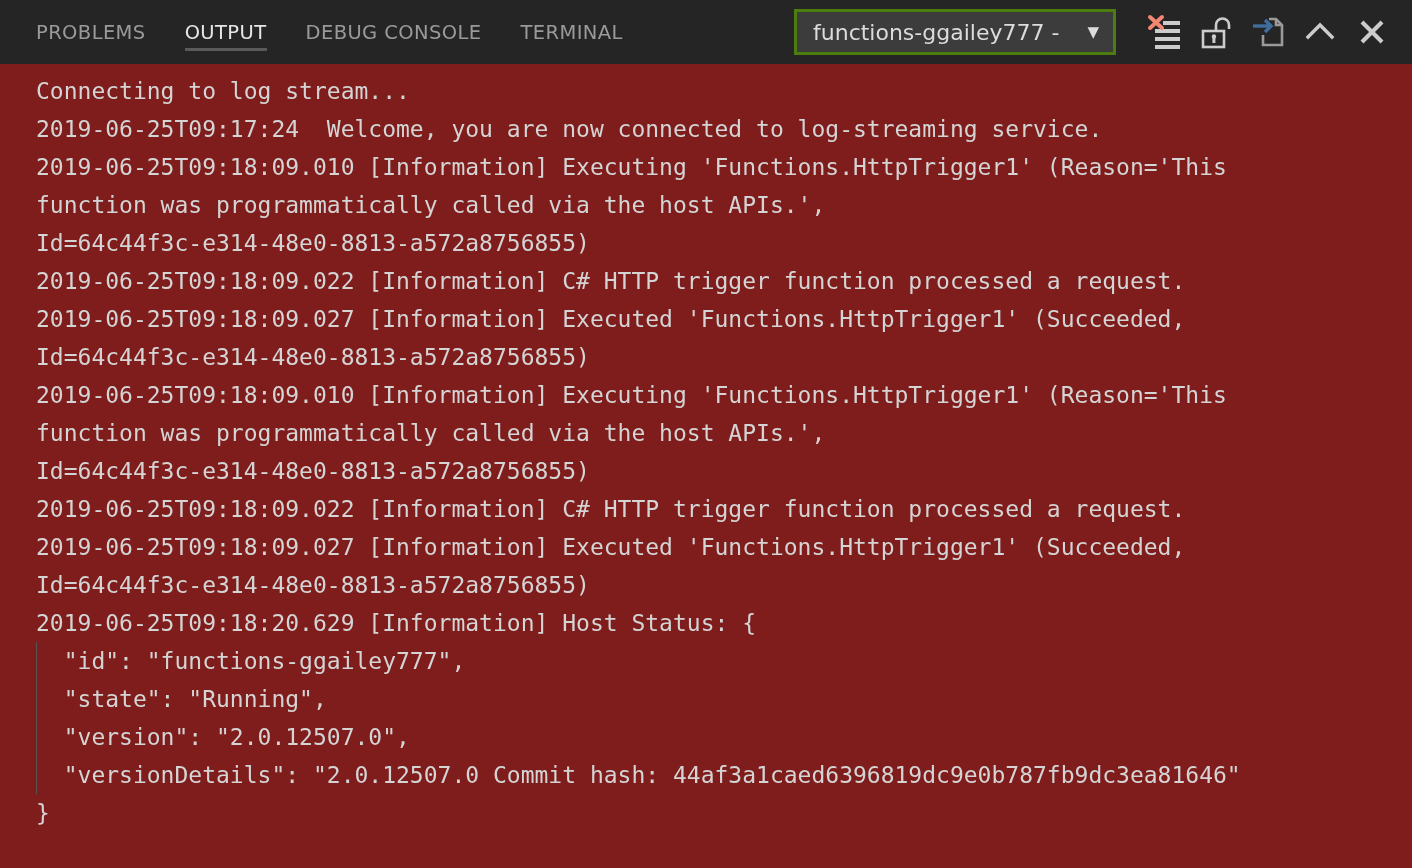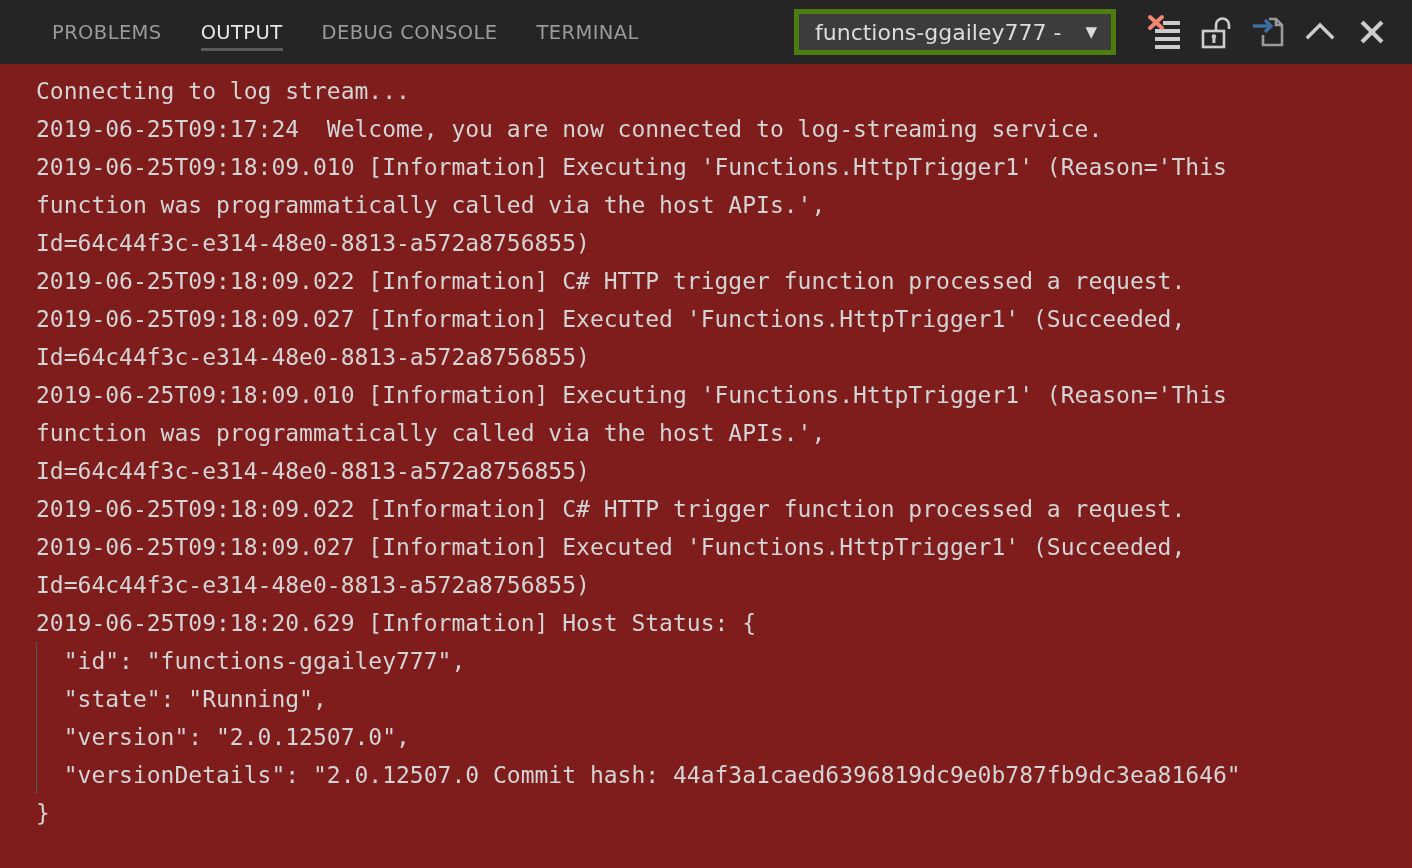--- a/index.html
+++ b/index.html
@@ -25,21 +25,20 @@
   }
 
   
   #panel-header {
     position: relative;
     height: 64px;
     flex: 0 0 64px;
     display: flex;
     align-items: center;
     background: #252526;
-    margin-left: 16px;
   }
 
   #tabs {
     display: flex;
     align-items: center;
     height: 100%;
     padding-left: 36px;
   }
 
   .panel-tab {
@@ -76,21 +75,21 @@
     align-items: center;
     height: 100%;
     padding-right: 14px;
   }
 
   #channel-select {
     display: flex;
     align-items: center;
     justify-content: space-between;
     background: #3c3c3c;
-    border: 5px solid #4d7c0f;
+    border: 3px solid #4d7c0f;
     height: 46px;
     width: 322px;
     box-sizing: border-box;
     padding: 0 14px 0 16px;
     color: #dcdcdc;
     font-size: 22px;
     cursor: pointer;
     user-select: none;
     margin-right: 22px;
   }

